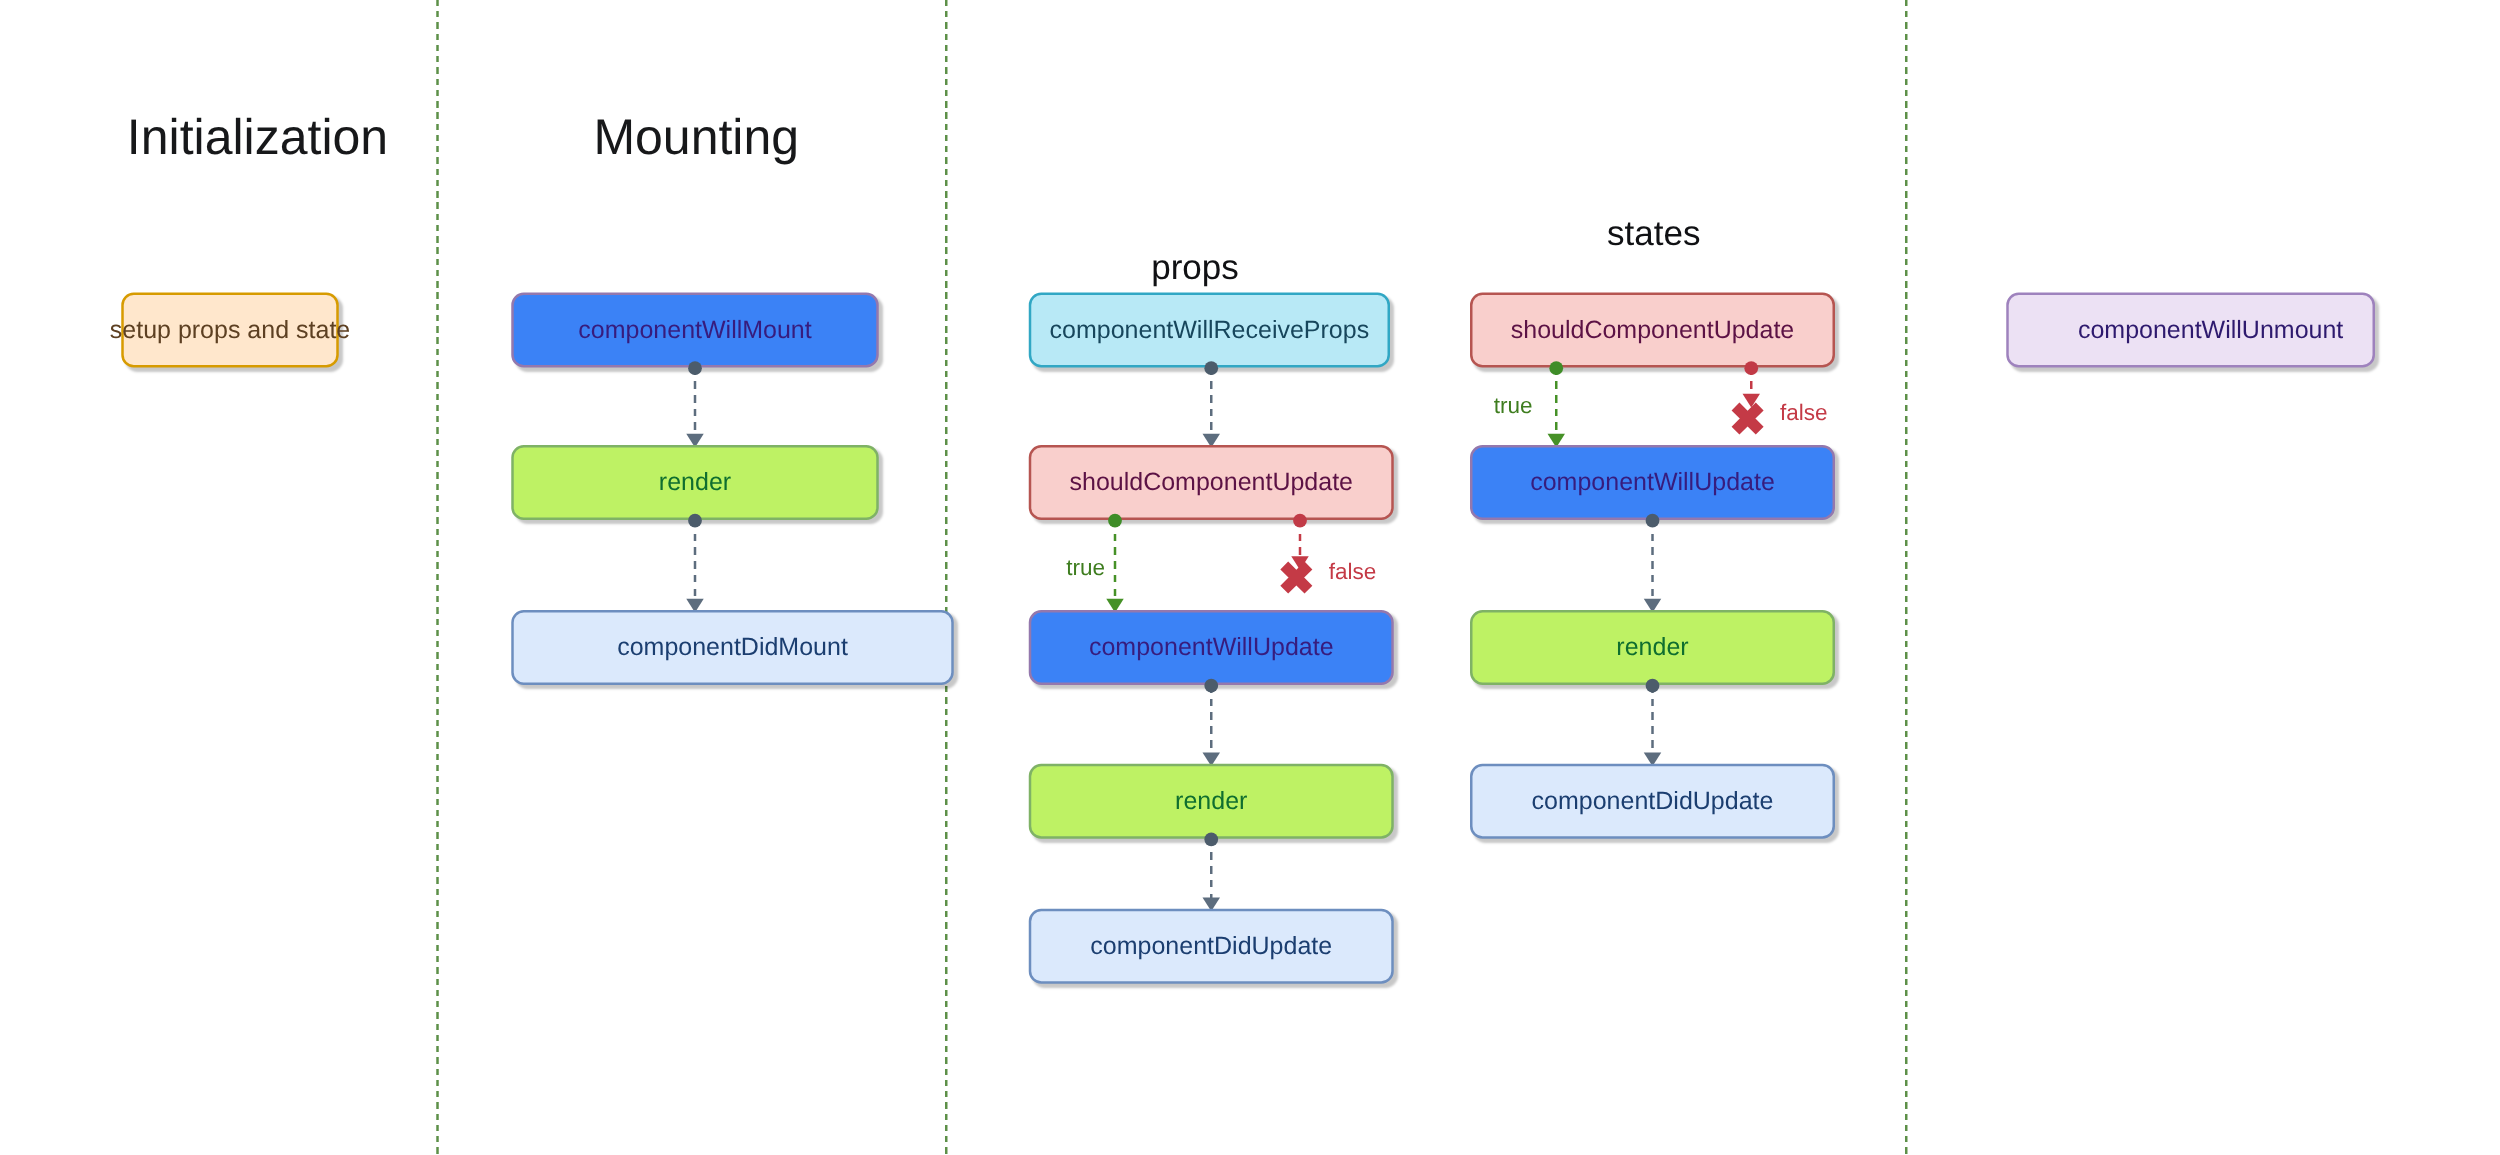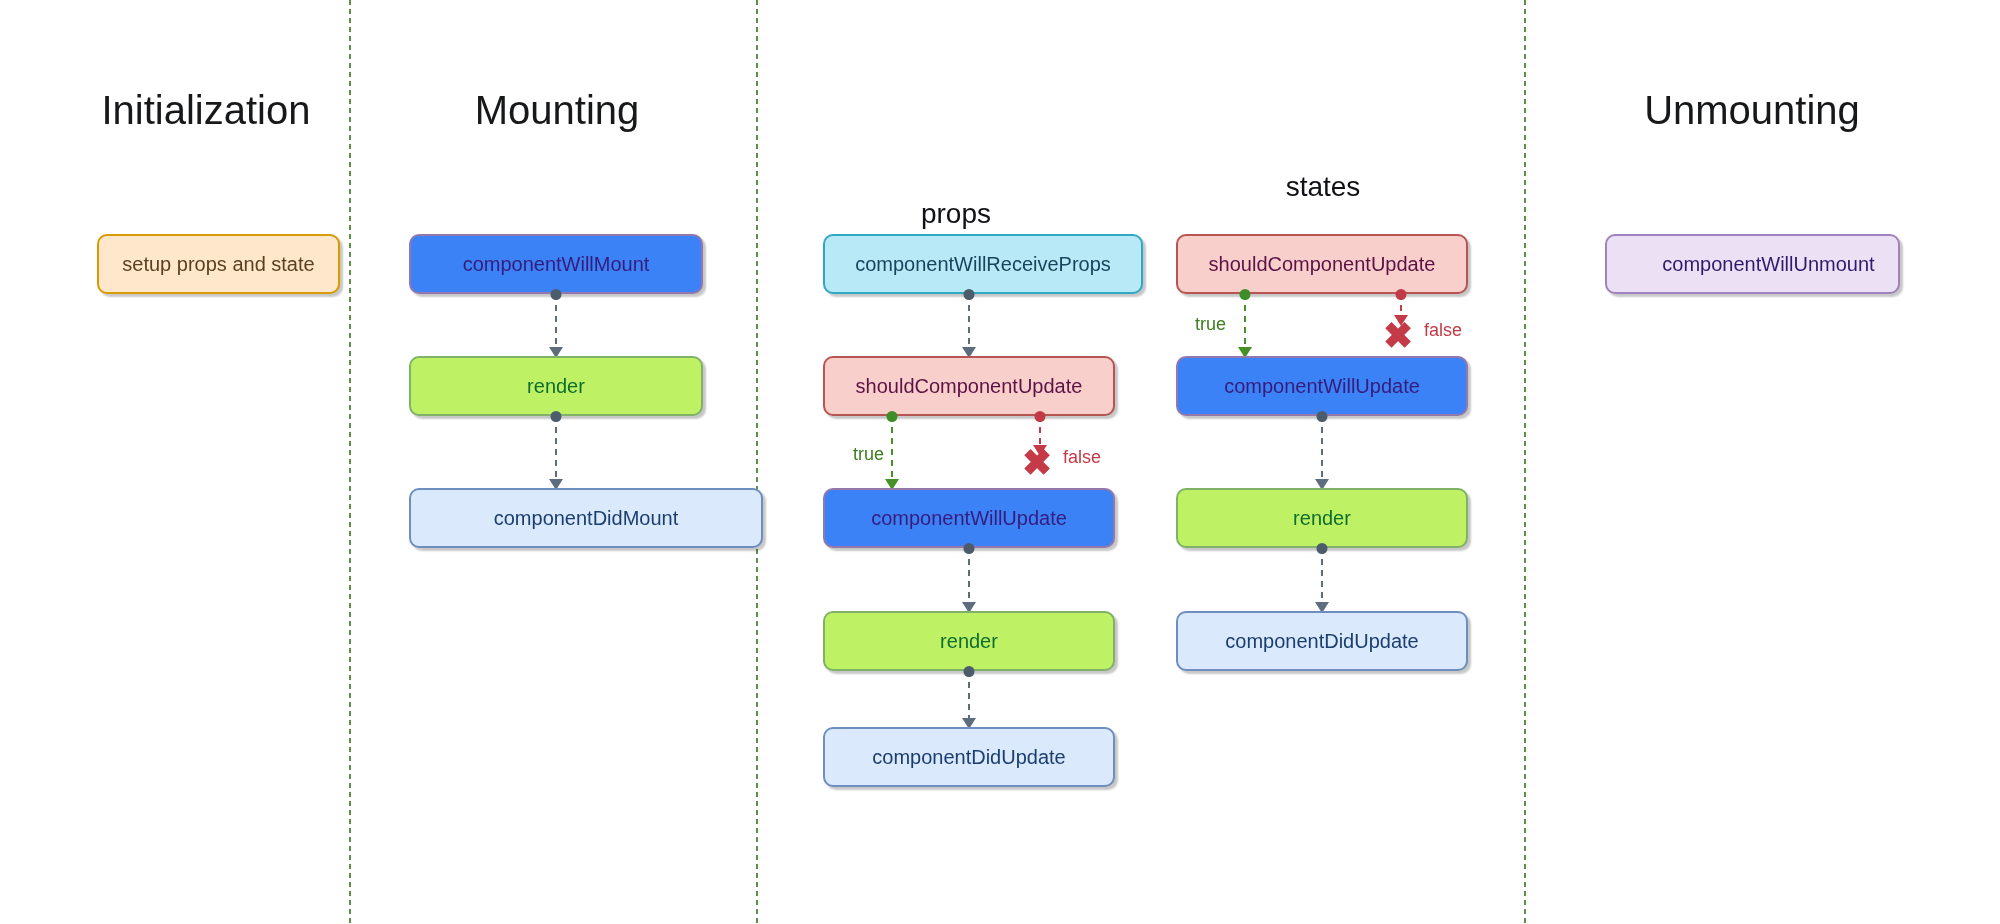--- a/index.html
+++ b/index.html
@@ -57,34 +57,33 @@
 <body>
 
 <div id="canvas">
 
   <div class="divider" style="left:349px;"></div>
   <div class="divider" style="left:756px;"></div>
   <div class="divider" style="left:1524px;"></div>
 
   <div class="heading" style="left:206px;top:86px;">Initialization</div>
   <div class="heading" style="left:557px;top:86px;">Mounting</div>
-  <div class="heading" style="left:1752px;top:86px;">Unmounting</div>
 
   <div class="subheading" style="left:956px;top:170px;margin-top:27px;">props</div>
   <div class="subheading" style="left:1323px;top:170px;">states</div>
 
-  <div class="node node--orange" style="left:97px;top:234px;width:243px;">setup props and state</div>
+  <div class="node node--orange" style="left:97px;top:234px;width:174px;">setup props and state</div>
 
   <div class="node node--purple" style="left:409px;top:234px;width:294px;">componentWillMount</div>
   <div class="arrow arrow--slate" style="left:555px;top:294px;height:62px;"></div>
   <div class="node node--green" style="left:409px;top:356px;width:294px;">render</div>
   <div class="arrow arrow--slate" style="left:555px;top:416px;height:72px;"></div>
   <div class="node node--blue" style="left:409px;top:488px;width:354px;">componentDidMount</div>
 
-  <div class="node node--cyan" style="left:823px;top:234px;width:320px;">componentWillReceiveProps</div>
+  <div class="node node--cyan" style="left:823px;top:234px;width:289px;">componentWillReceiveProps</div>
   <div class="arrow arrow--slate" style="left:968px;top:294px;height:62px;"></div>
   <div class="node node--red" style="left:823px;top:356px;width:292px;">shouldComponentUpdate</div>
 
   <div class="arrow arrow--green" style="left:891px;top:416px;height:72px;"></div>
   <div class="branch-label branch-label--true" style="left:804px;top:444px;width:80px;text-align:right;">true</div>
 
   <div class="arrow arrow--red" style="left:1039px;top:416px;height:38px;"></div>
   <div class="cross" style="left:1022px;top:445px;">✖</div>
   <div class="branch-label branch-label--false" style="left:1063px;top:447px;">false</div>
 

